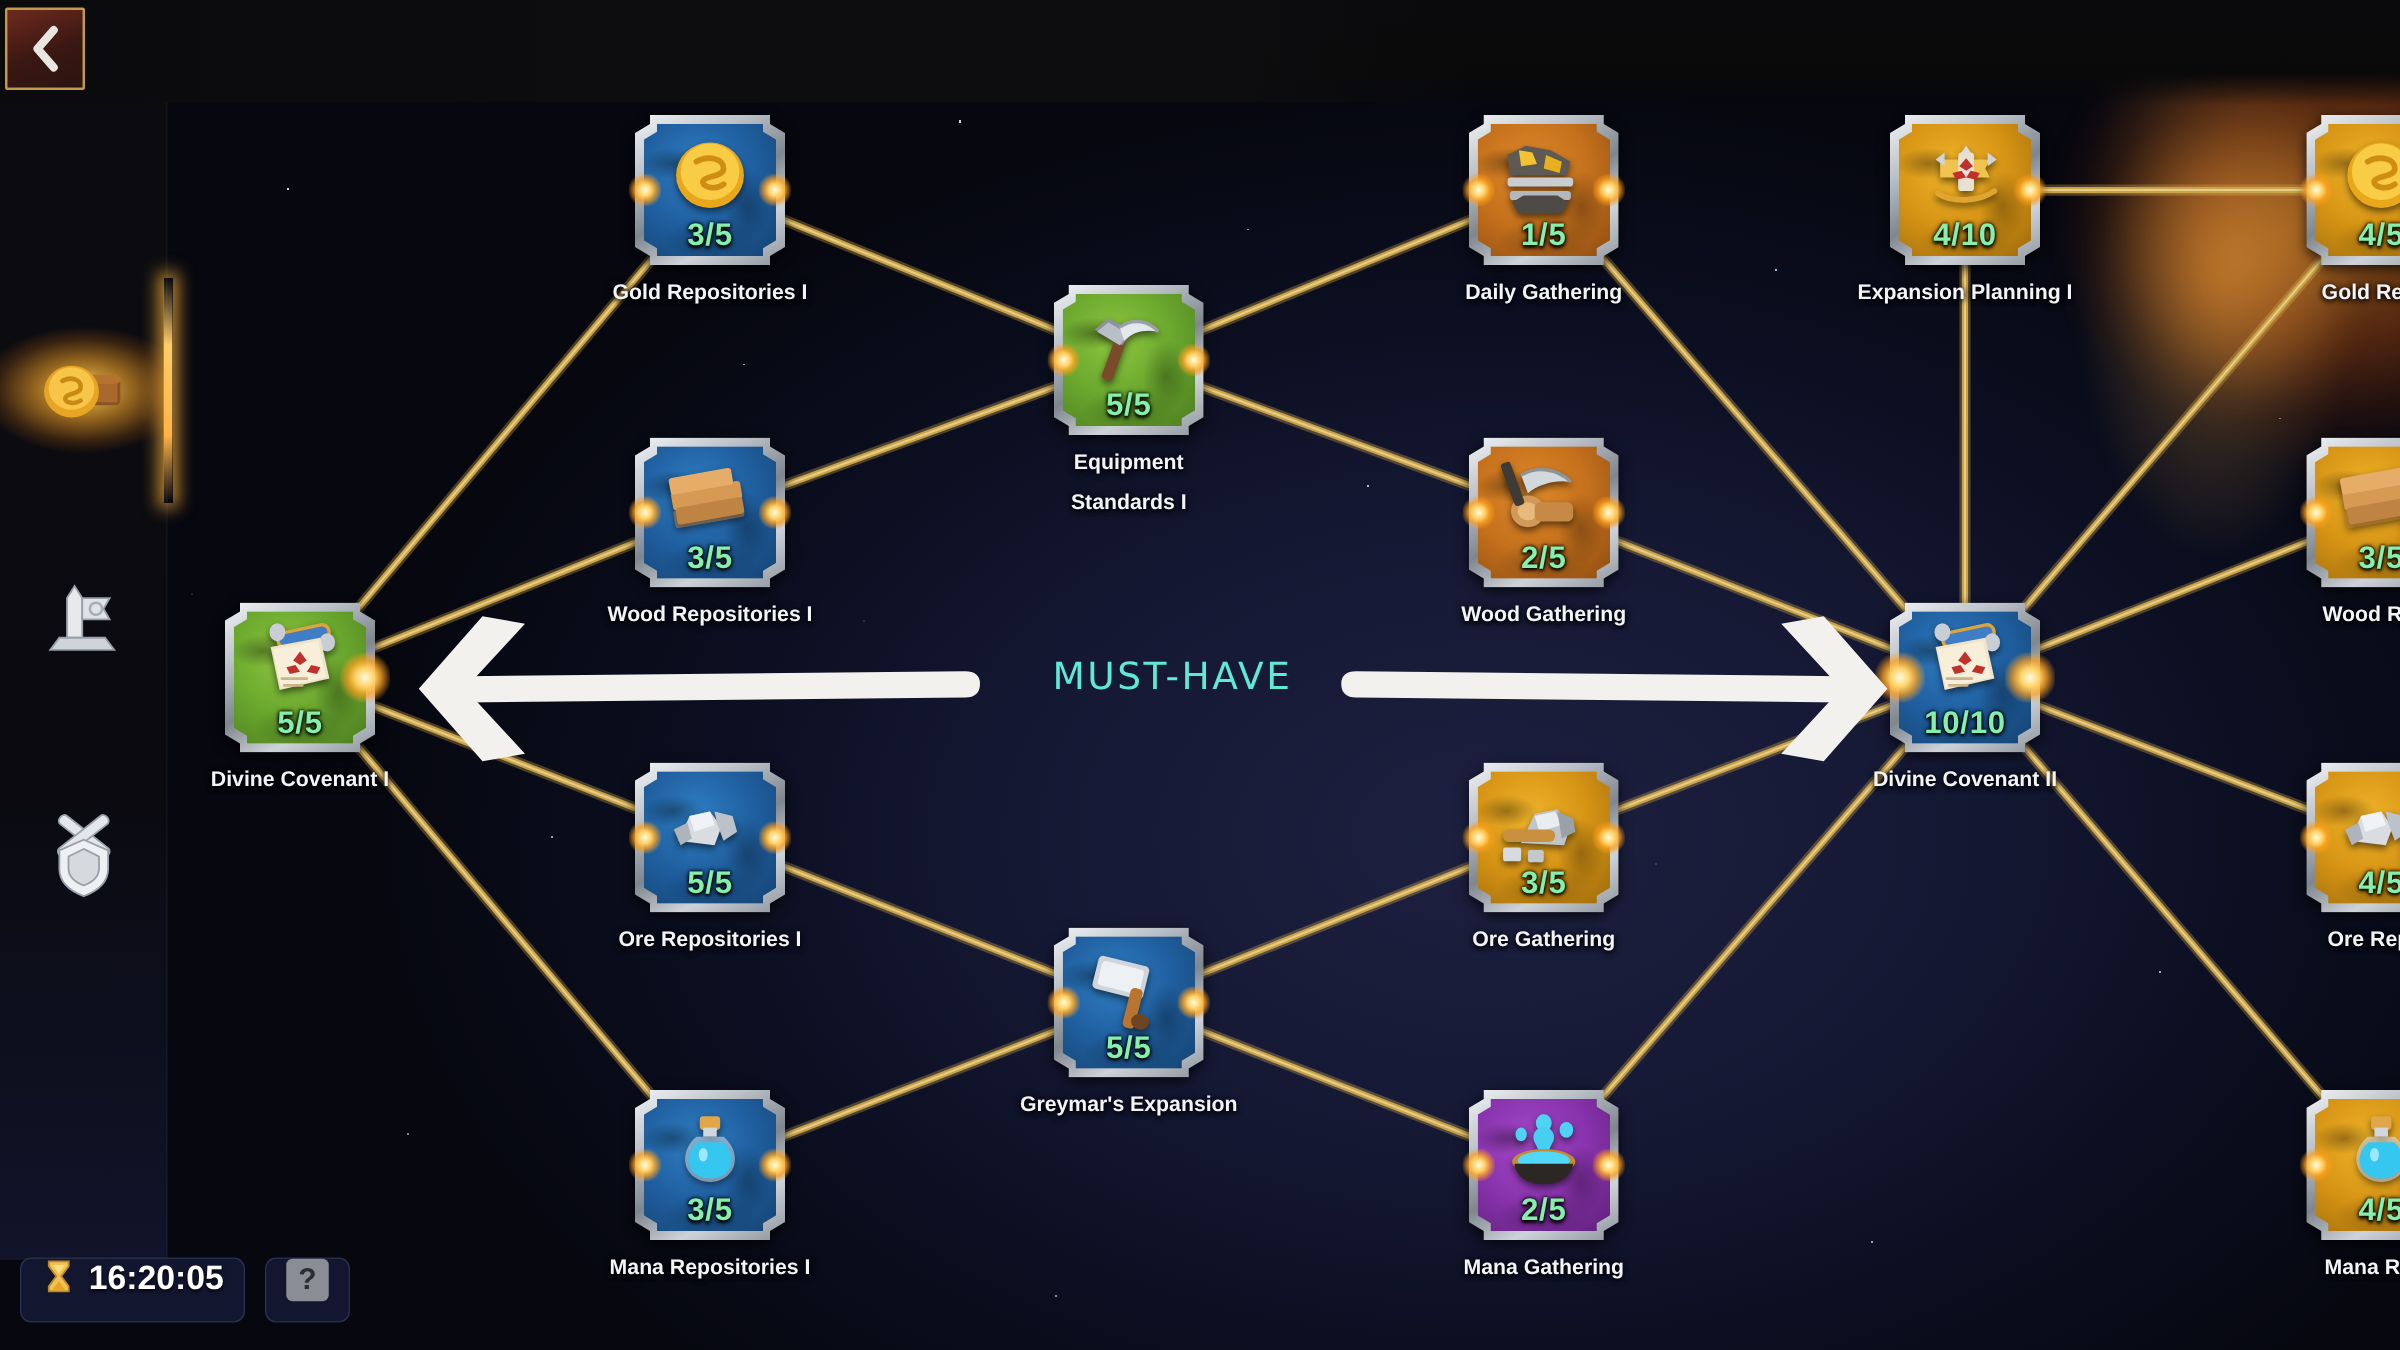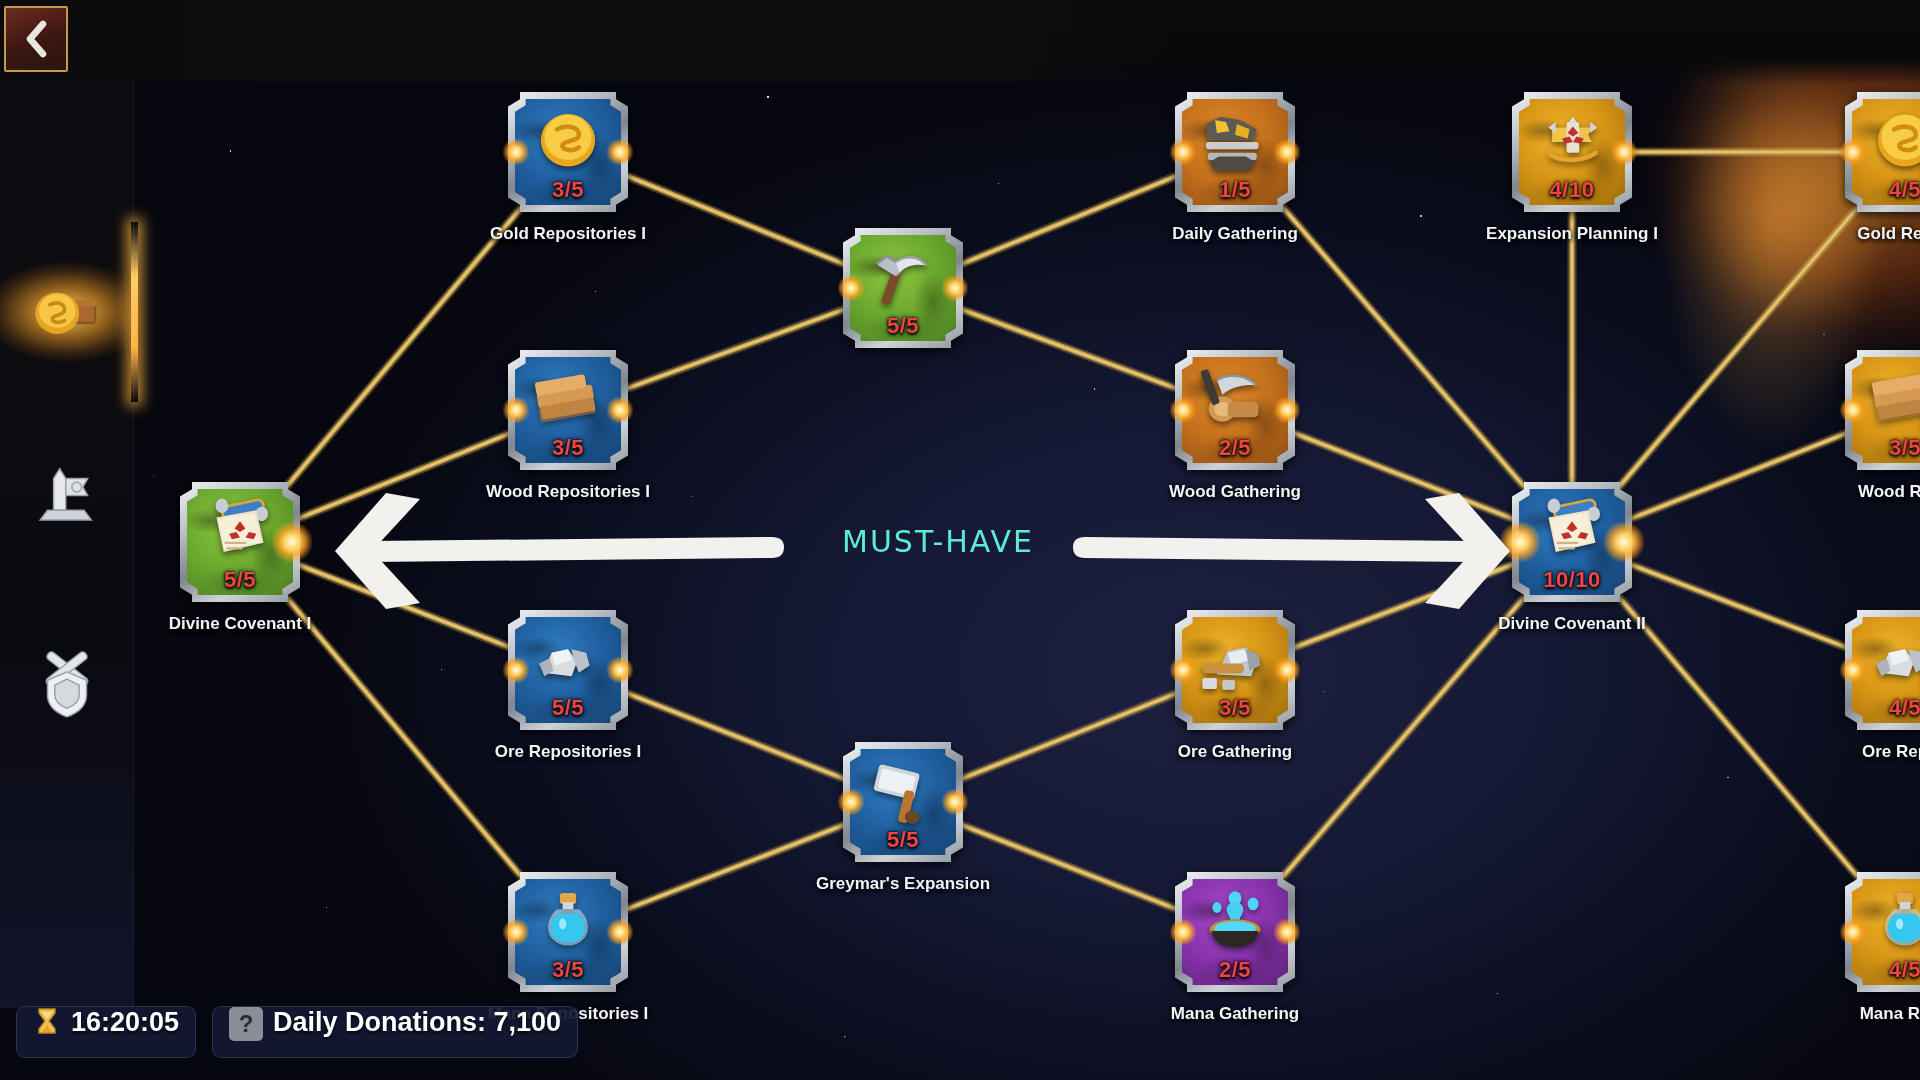--- a/index.html
+++ b/index.html
@@ -145,22 +145,22 @@
       radial-gradient(ellipse 50px 22px at 50% 88%, rgba(0,0,0,.22) 0%, transparent 75%);
   }
   .glyph{
     position:absolute; left:12px; top:8px; width:96px; height:84px;
     display:flex; align-items:center; justify-content:center;
     filter:drop-shadow(0 3px 3px rgba(0,0,0,.55));
   }
   .glyph svg{ width:84px; height:76px; }
   .lvl{
     position:absolute; left:0; right:0; bottom:9px;
-    text-align:center; color:#ef4444;
-    font-size:22px; font-weight:bold; letter-spacing:.5px;
+    text-align:center; color:#86efac;
+    font-size:25px; font-weight:bold; letter-spacing:.5px;
     text-shadow:0 0 4px #000, 0 2px 3px rgba(0,0,0,.95), 0 0 2px #000;
   }
   .nlabel{
     position:absolute; left:50%; transform:translateX(-50%);
     top:126px; white-space:nowrap; text-align:center;
     color:#f2f4f8; font-size:17px; font-weight:600; line-height:32px;
     text-shadow:0 2px 4px rgba(0,0,0,.95), 0 0 6px rgba(0,0,0,.8);
   }
   
   .spark{
@@ -382,20 +382,24 @@
                   <rect x="26" y="20" width="10" height="52" rx="3" fill="#7a4a2a" transform="rotate(20 31 46)"></rect>
                   <path d="M12 26l12-10 22 12-10 12z" fill="#8e949c"></path>
                   <path d="M14 28l10-8 18 10-8 10z" fill="#b9bfc6"></path>
                   <path d="M34 24c12-8 26-6 34 4-12-2-22 0-30 8z" fill="#e3e8ec"></path>
                   <path d="M34 24c12-8 26-6 34 4" stroke="#9aa0a8" stroke-width="3" fill="none"></path>
                 </g>
               </svg>
        </div>
        <div class="lvl">5/5</div>
      </div>
+     <div class="nlabel">
+            <div>Equipment</div>
+            <div>Standards I</div>
+          </div>
         </div>
         <div class="node" style="left: 843px; top: 742px;">
           <div class="badge t-blue">
        <div class="frame"></div>
        <div class="inner">
          <div class="tex"></div>
          <div class="splat"></div>
        </div>
        <div class="glyph">
          <svg viewBox="0 0 84 84">
@@ -793,16 +797,15 @@
     <div class="chip" id="timer-chip">
       <svg class="hourglass" viewBox="0 0 28 30">
         <path d="M6 2h16v4l-6 8 6 8v4H6v-4l6-8-6-8z" fill="#f2c14e" stroke="#b9862a" stroke-width="1.4"></path>
         <path d="M9 5h10l-5 7z" fill="#f7e08a"></path>
         <path d="M14 18l5 7H9z" fill="#e8a423"></path>
       </svg>
       <span>16:20:05</span>
     </div>
     <div class="chip" id="donations-chip">
       <span class="qmark">?</span>
-      <span>Daily Donations: 7,100</span>
     </div>
   </div>
 </div>
 
 </body></html>

